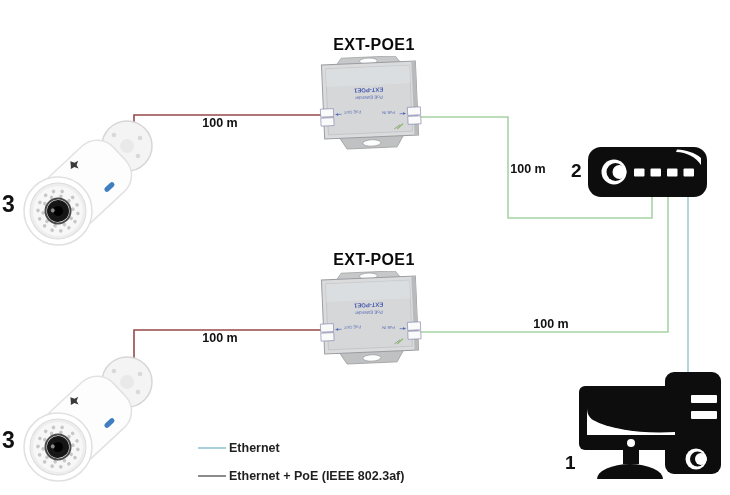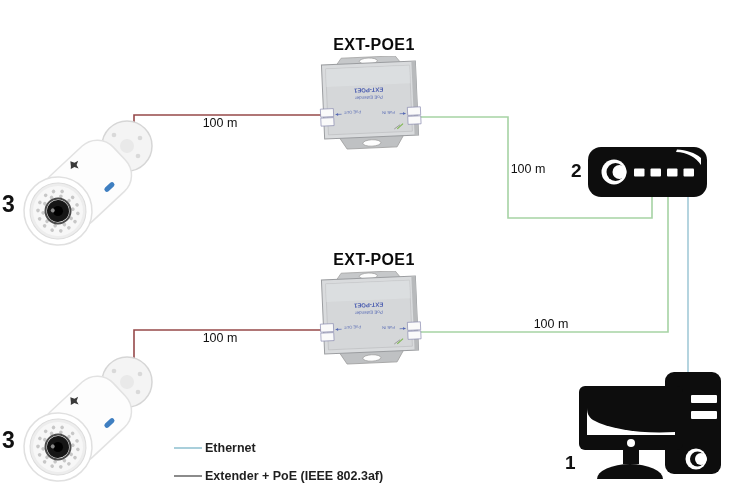--- a/index.html
+++ b/index.html
@@ -2,21 +2,21 @@
 <html><head>
 <meta charset="utf-8">
 <style>
   html,body{margin:0;padding:0;background:#fff;}
   #canvas{
     position:relative;width:730px;height:495px;background:#ffffff;
     font-family:"Liberation Sans", sans-serif;overflow:hidden;
   }
   .abs{position:absolute;}
   .num-label{font-weight:bold;color:#111;line-height:1;}
-  .dist-label{font-weight:normal;font-size:12.5px;color:#111;text-align:center;width:60px;}
+  .dist-label{font-weight:bold;font-size:12.5px;color:#111;text-align:center;width:60px;}
   .device-title{font-weight:bold;font-size:16px;color:#0b0b0b;text-align:center;width:160px;letter-spacing:.4px;}
   .legend{display:flex;flex-direction:column;gap:4px;}
   .legend-row{display:flex;align-items:center;height:13px;}
   .legend-label{font-weight:bold;font-size:12.5px;color:#1f1f1f;margin-left:2px;white-space:nowrap;}
 </style>
 </head>
 <body>
 
 <div id="canvas">
 
@@ -231,28 +231,28 @@
     <circle cx="72" cy="81" r="4" fill="#ffffff"></circle>
     <rect x="64" y="88" width="16" height="14" fill="#0d0d0d"></rect>
     <path d="M38,117 A 33 15 0 0 1 104,117 Z" fill="#0d0d0d"></path>
   </svg>
 
   <div class="abs num-label" style="left:2px;top:193px;font-size:23px;">3</div>
   <div class="abs num-label" style="left:2px;top:429px;font-size:23px;">3</div>
   <div class="abs num-label" style="left:571px;top:161px;font-size:19px;">2</div>
   <div class="abs num-label" style="left:565px;top:453px;font-size:19px;">1</div>
 
-  <div class="abs legend" style="left:173px;top:441px;gap:15px;">
+  <div class="abs legend" style="left:197px;top:441px;gap:15px;">
     <div class="legend-row">
       <svg width="30" height="4">
           <line x1="1" y1="2" x2="29" y2="2" stroke-width="2" stroke="#a9cfdb"></line>
         </svg>
       <span class="legend-label">Ethernet</span>
     </div>
     <div class="legend-row">
       <svg width="30" height="4">
           <line x1="1" y1="2" x2="29" y2="2" stroke-width="2" stroke="#8b8b8b"></line>
         </svg>
-      <span class="legend-label">Extender + PoE (IEEE 802.3af)</span>
+      <span class="legend-label">Ethernet + PoE (IEEE 802.3af)</span>
     </div>
   </div>
 
 </div>
 
 </body></html>

